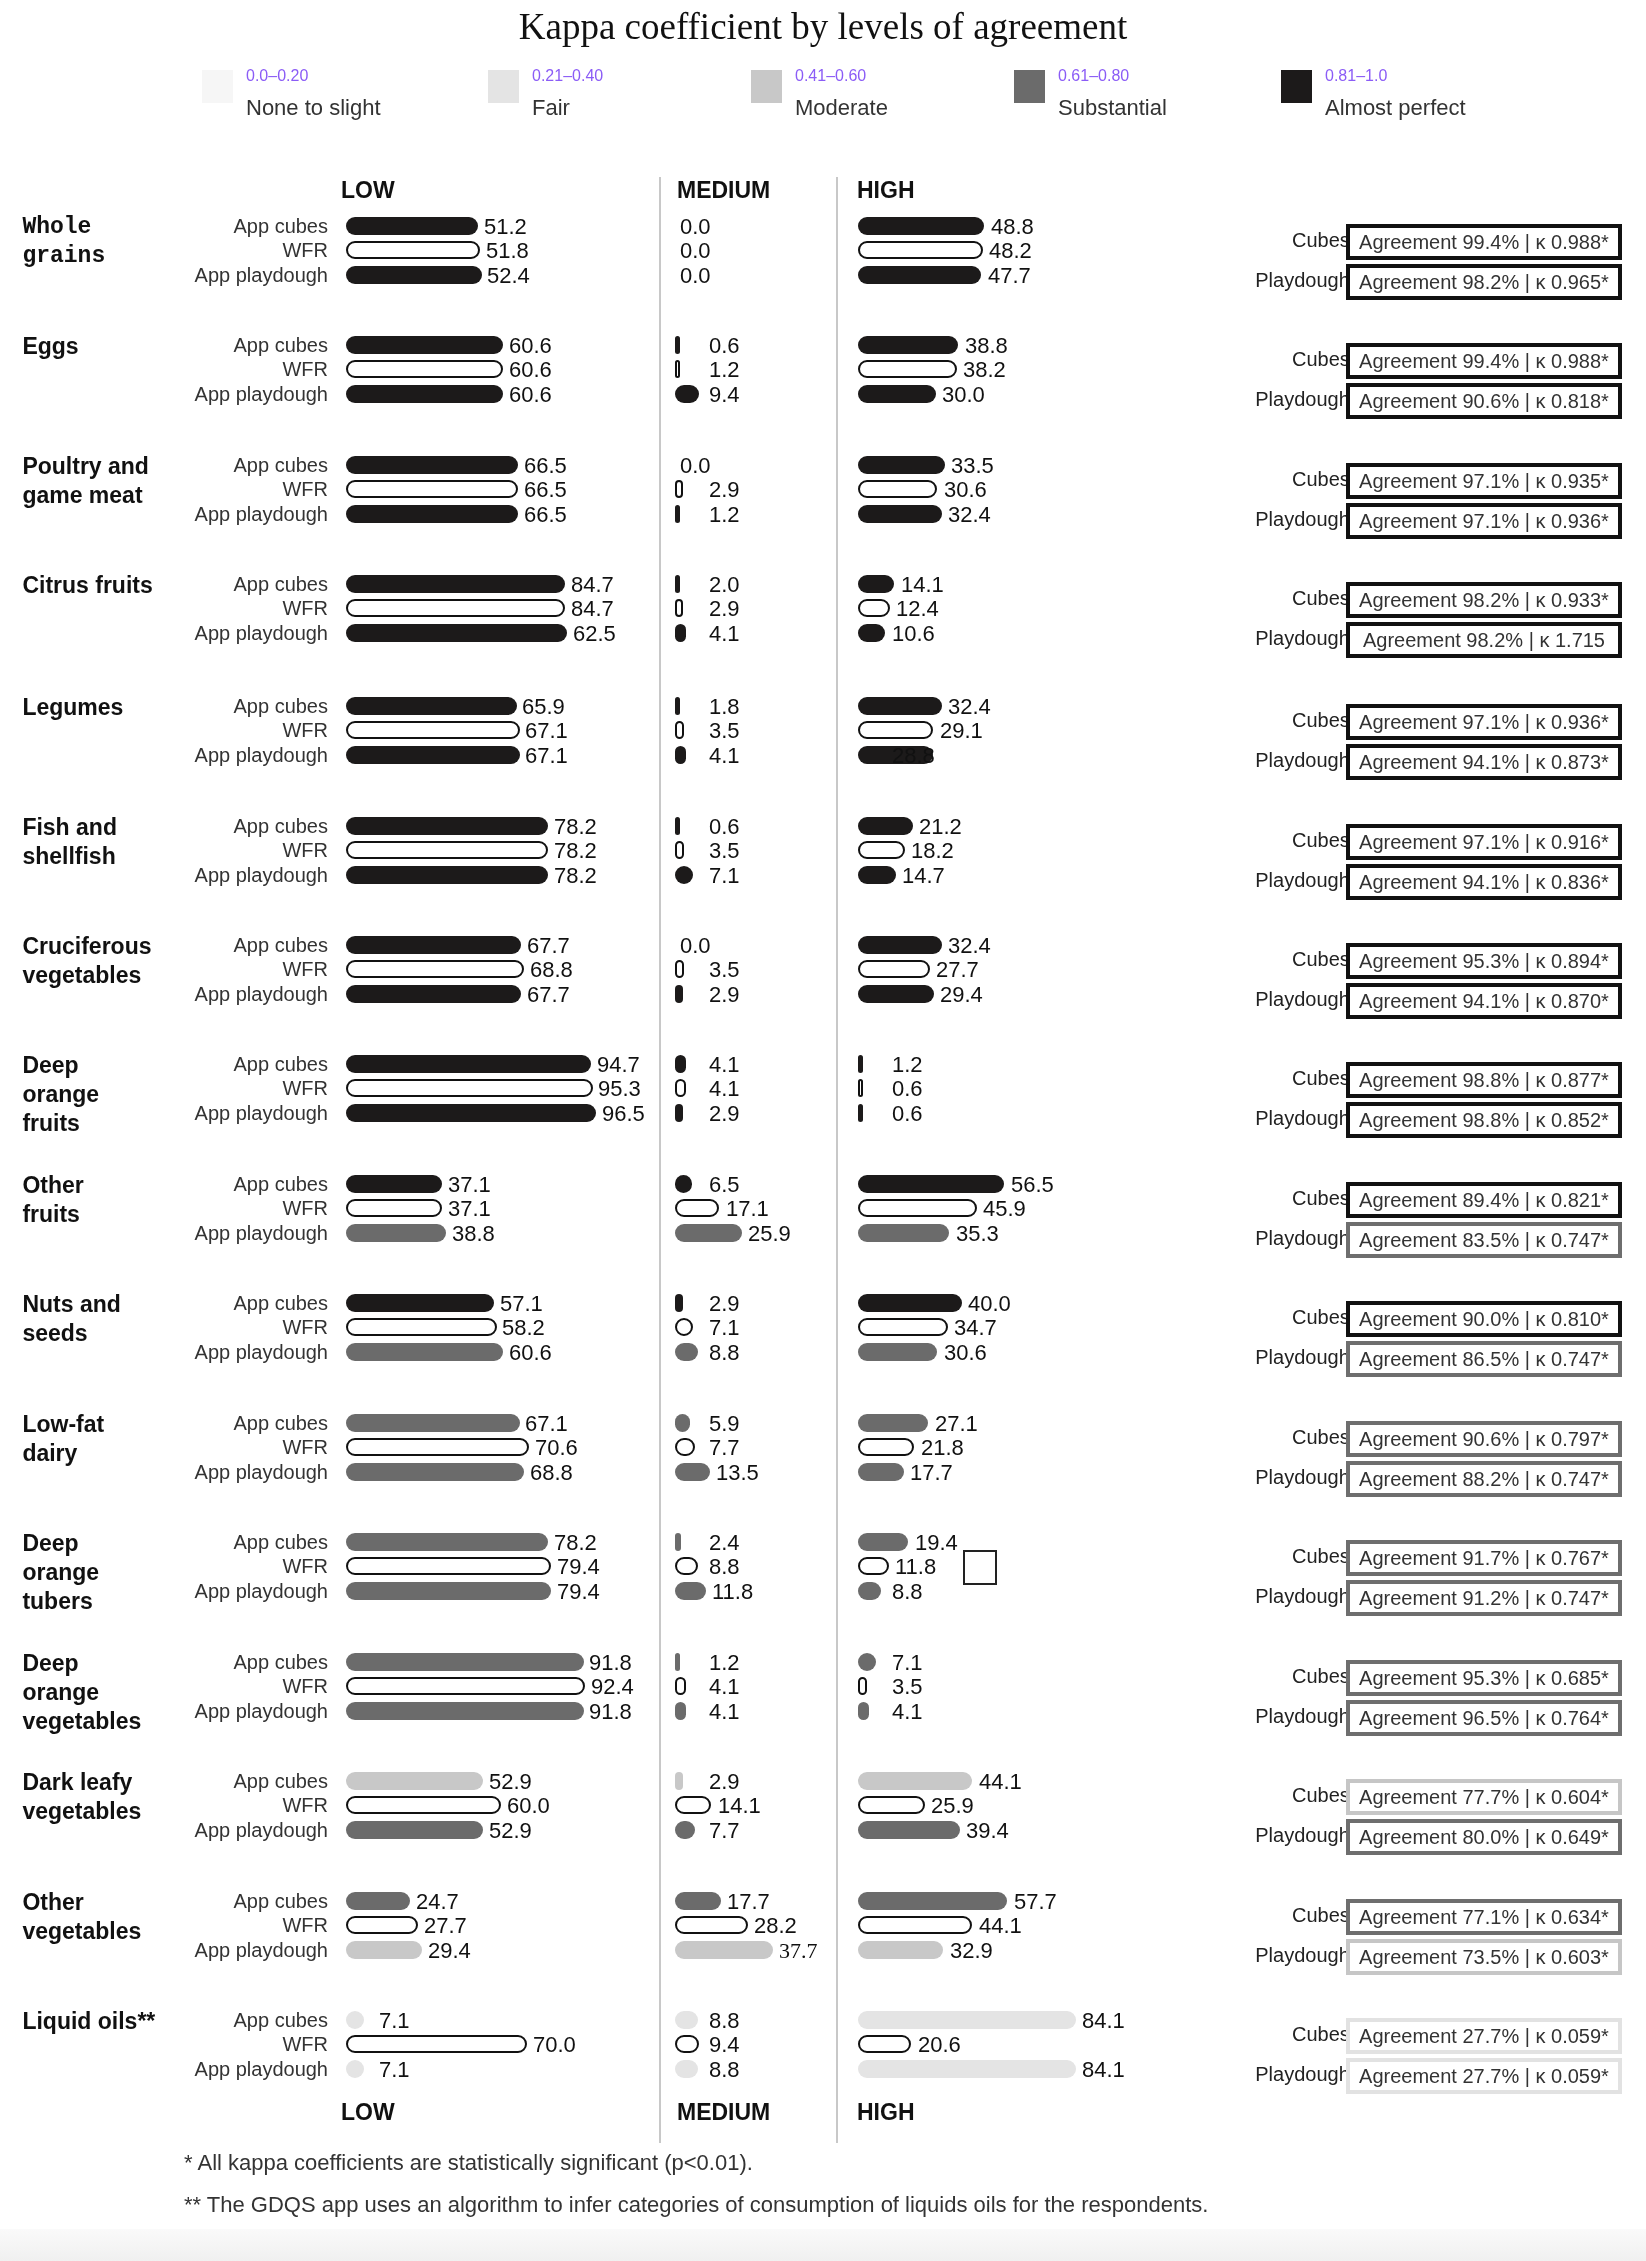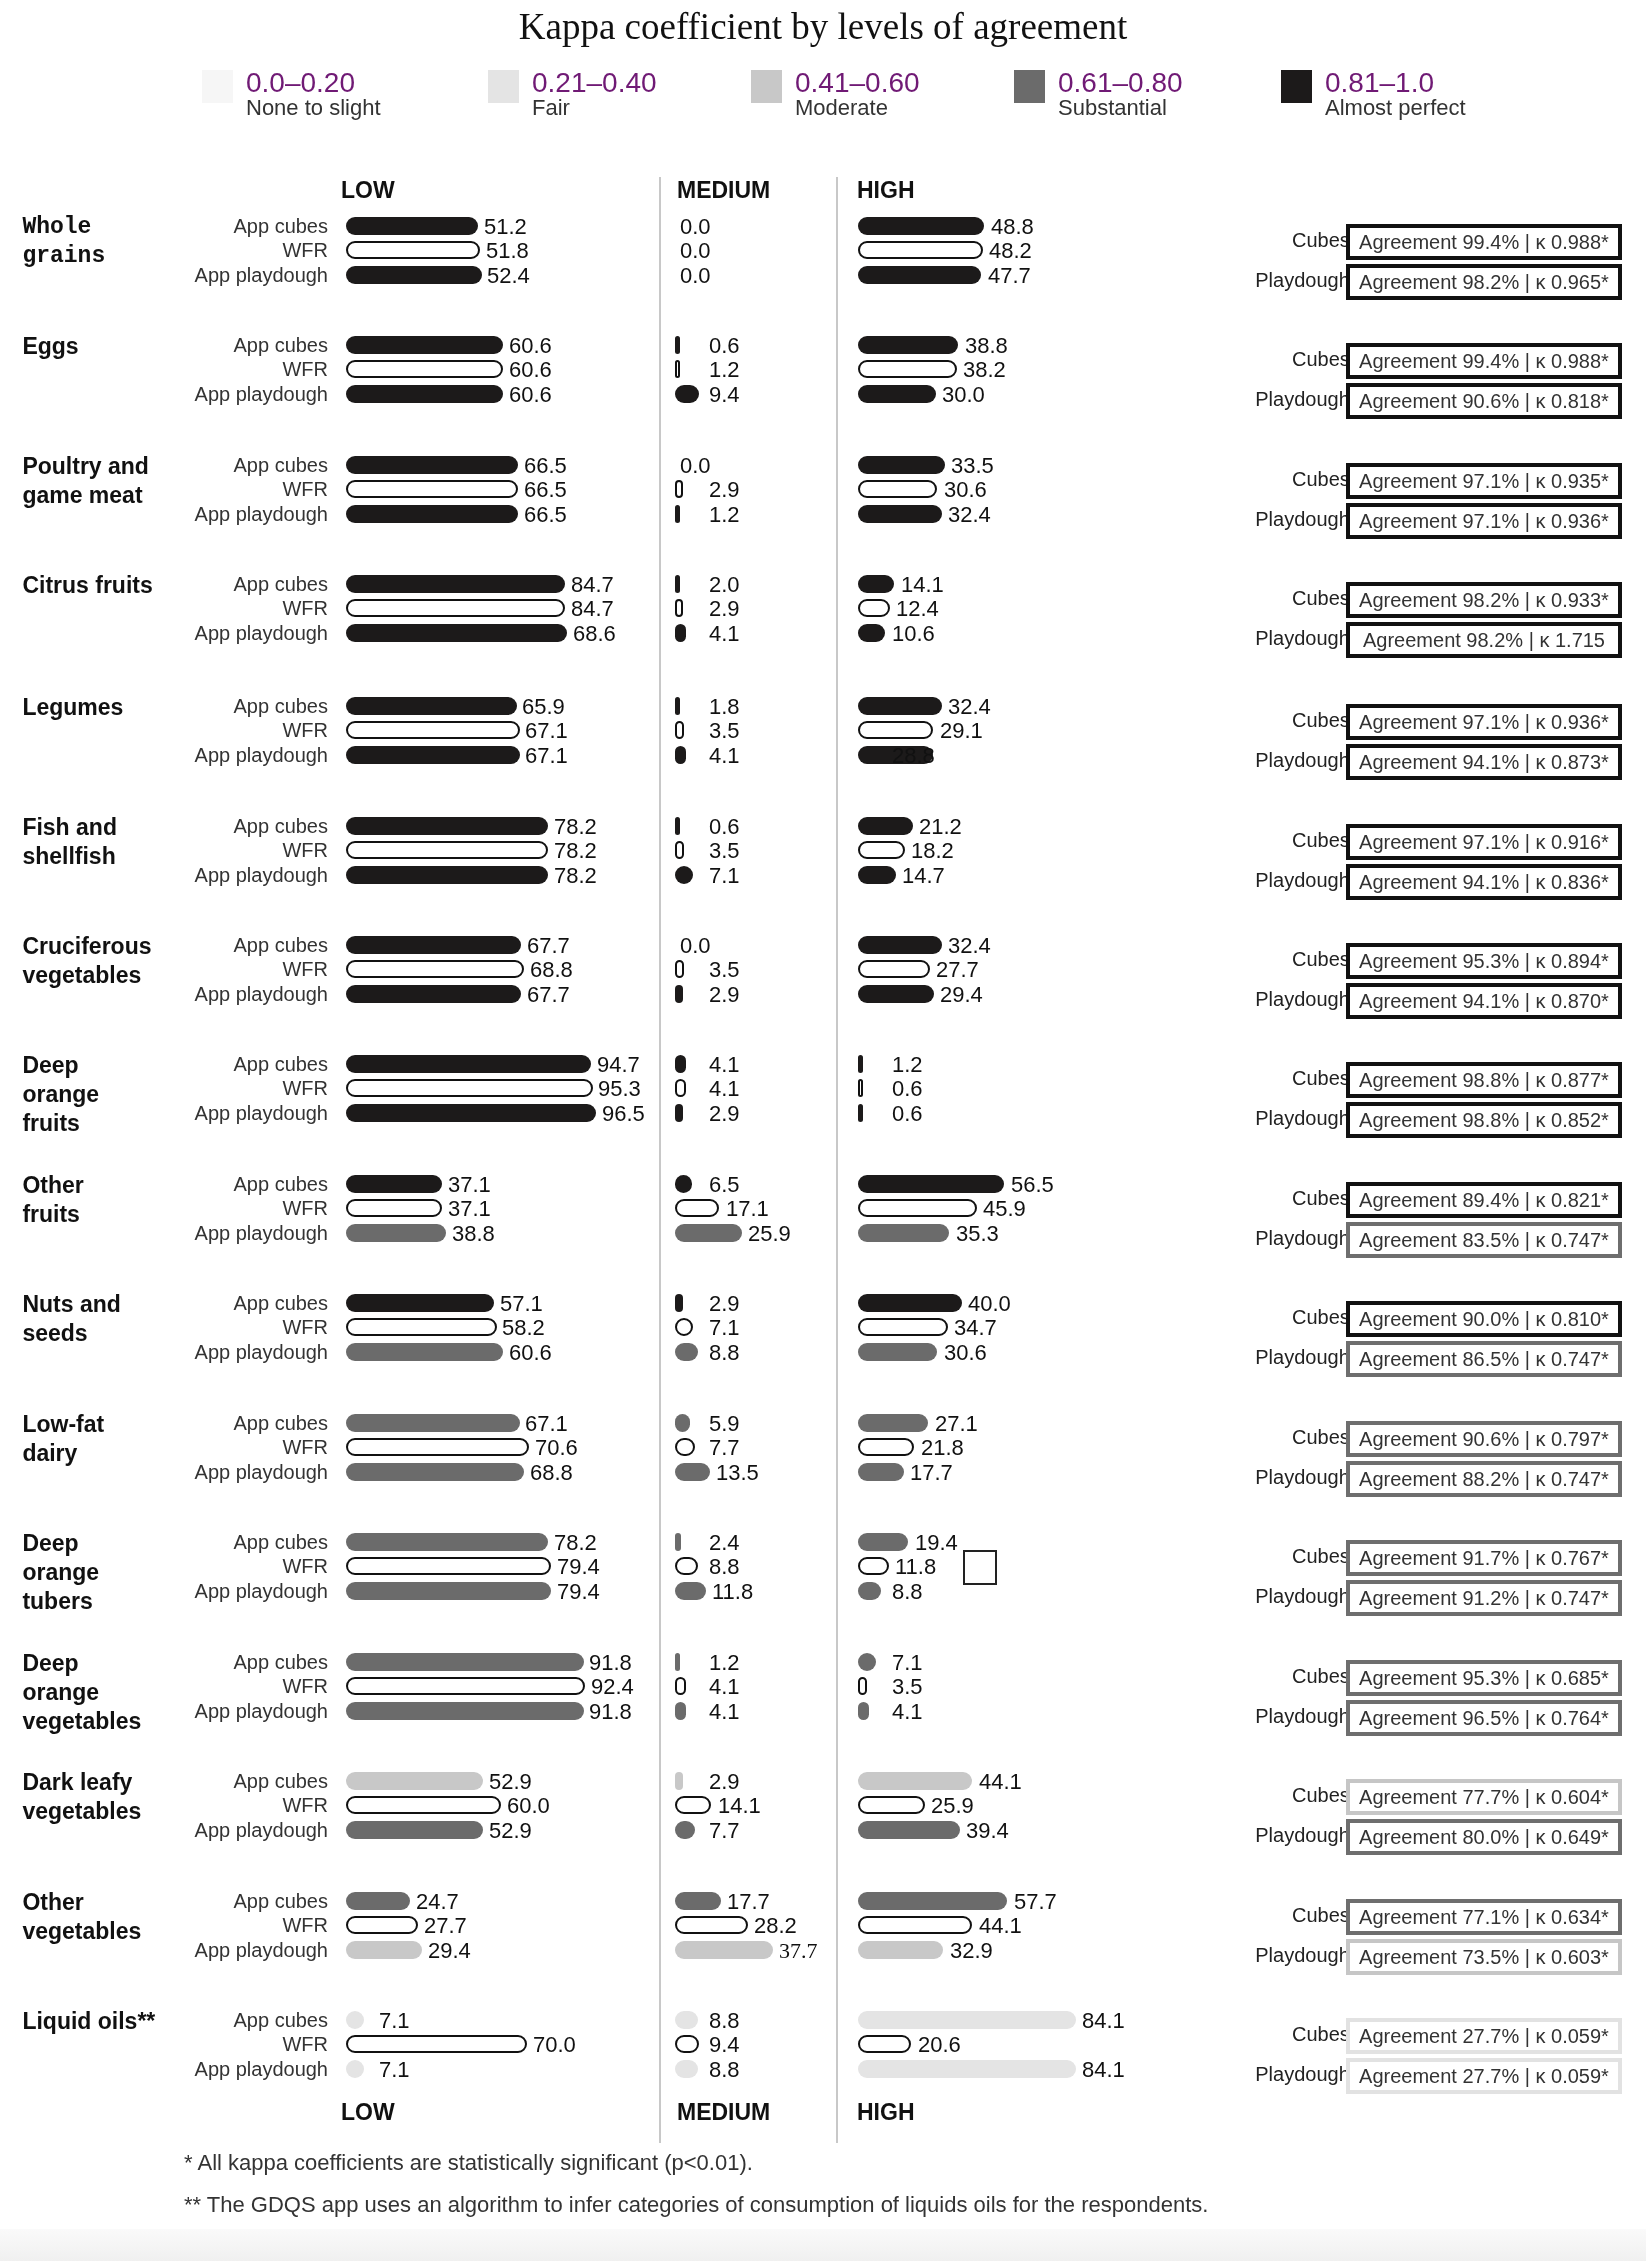--- a/index.html
+++ b/index.html
@@ -7,21 +7,21 @@
     width: 1646px; height: 2261px; background: #ffffff; position: relative; overflow: hidden;
     font-family: "Liberation Sans", "DejaVu Sans", sans-serif; color: #1a1a1a;
   }
   .title {
     position: absolute; left: 0; width: 1646px; top: 5px; text-align: center;
     font-family: "Liberation Serif", "DejaVu Serif", serif; font-size: 37px; color: #111;
   }
   .legend { position: absolute; top: 65px; left: 0; width: 1646px; height: 65px; }
   .legend-item { position: absolute; top: 0; }
   .legend-swatch { position: absolute; left: 0; top: 5px; width: 31px; height: 33px; }
-  .legend-range { position: absolute; left: 44px; top: 2px; font-size: 28px; white-space: nowrap; color: #701a75; }
+  .legend-range { position: absolute; left: 44px; top: 2px; font-size: 16px; white-space: nowrap; color: #8b5cf6; }
   .legend-name { position: absolute; left: 44px; top: 30px; font-size: 22px; white-space: nowrap; color: #333; }
 
   .col-header { position: absolute; font-size: 23px; font-weight: bold; color: #111; }
   .divider { position: absolute; width: 1.5px; background: #c8c8c8; }
 
   .group { position: absolute; left: 0; width: 1646px; height: 119px; }
   .food-label {
     position: absolute; left: 22.4px; top: -1px; width: 164px; font-size: 23px; font-weight: bold; line-height: 29px; color: #111;
   }
   .series-row { position: absolute; left: 0; width: 1194px; height: 24px; }
@@ -213,21 +213,21 @@
         <div class="bar outline" style="left: 346px; width: 219px;"></div>
         <div class="val" style="left: 571px;">84.7</div>
         <div class="bar outline" style="left: 675px; width: 7.5px;"></div>
         <div class="val" style="left: 709px;">2.9</div>
         <div class="bar outline" style="left: 858px; width: 32px;"></div>
         <div class="val" style="left: 896px;">12.4</div>
       </div>
       <div class="series-row" style="top: 49px;">
         <div class="series-label">App playdough</div>
         <div class="bar" style="left: 346px; width: 221px; background: rgb(28, 26, 26);"></div>
-        <div class="val" style="left: 573px;">68.6</div>
+        <div class="val" style="left: 573px;">62.5</div>
         <div class="bar" style="left: 675px; width: 10.6px; background: rgb(28, 26, 26);"></div>
         <div class="val" style="left: 709px;">4.1</div>
         <div class="bar" style="left: 858px; width: 27.4px; background: rgb(28, 26, 26);"></div>
         <div class="val" style="left: 892px;">10.6</div>
       </div>
       <div class="cmp-row" style="top: 10px;">
         <div class="cmp-label">Cubes vs. WFR</div>
         <div class="cmp-box" style="border-color: rgb(17, 17, 17);">Agreement 98.2% |  κ 0.933*</div>
       </div>
       <div class="cmp-row" style="top: 50px;">

